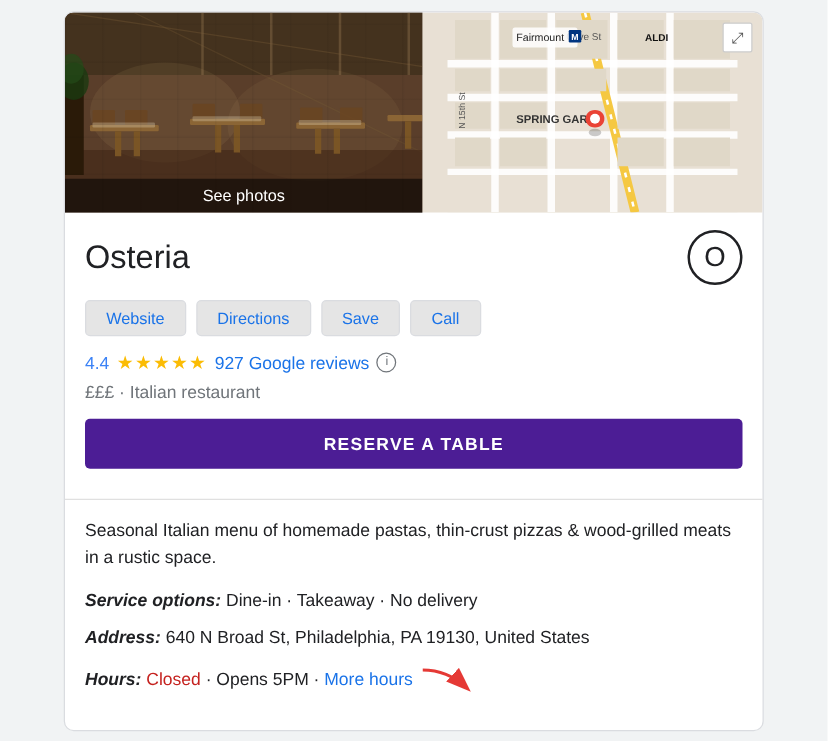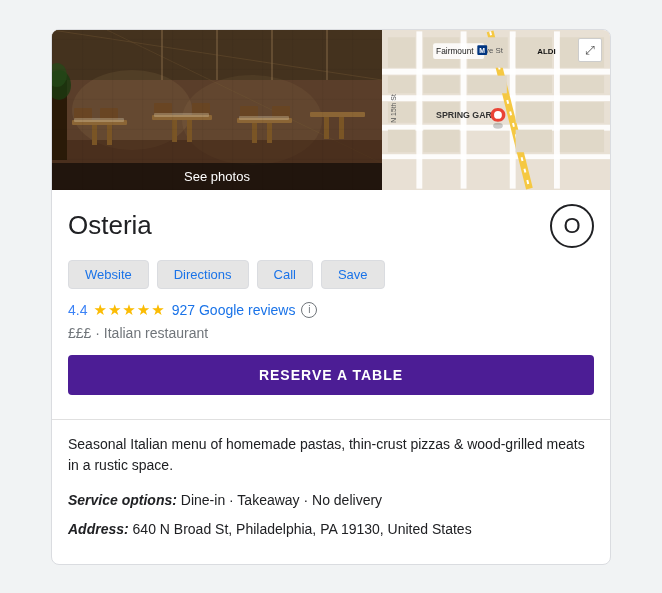--- a/index.html
+++ b/index.html
@@ -17,21 +17,21 @@
       border: 1px solid #dadce0;
       border-radius: 8px;
       overflow: hidden;
     }
     .media-row {
       display: flex;
       height: 160px;
       position: relative;
     }
     .photo-section {
-      width: 330px;
+      width: 286px;
       position: relative;
       background: #444;
       overflow: hidden;
       flex-shrink: 0;
     }
     .restaurant-photo {
       width: 100%;
       height: 100%;
       background: linear-gradient(135deg, #6b4c2a 0%, #8b6840 20%, #5a3e2a 40%, #7a5535 60%, #4a3020 80%, #3a2515 100%);
       position: relative;
@@ -337,22 +337,22 @@
     <div class="title-row">
       <h1 class="place-title">Osteria</h1>
       <div class="logo-circle">
         <span>O</span>
       </div>
     </div>
 
     <div class="action-buttons">
       <button class="action-btn">Website</button>
       <button class="action-btn">Directions</button>
+      <button class="action-btn">Save</button>
       <button class="action-btn">Call</button>
-      <button class="action-btn">Save</button>
     </div>
 
     <div class="rating-row">
       <span class="rating-num">4.4</span>
       <span class="stars">★★★★★</span>
       <a class="reviews-link">927 Google reviews</a>
       <span class="info-icon">i</span>
     </div>
 
     <div class="category-row">
@@ -373,14 +373,30 @@
       <span class="detail-label">Service options:</span>
       <span> Dine-in · Takeaway · No delivery</span>
     </div>
 
 
     <div class="detail-row">
       <span class="detail-label">Address:</span>
       <span> 640 N Broad St, Philadelphia, PA 19130, United States</span>
     </div>
 
+    <div class="detail-row">
+      <span class="detail-label">Hours:</span>
+      <span> </span>
+      <span class="closed-text">Closed</span>
+      <span> · Opens 5PM · </span>
+      <a class="hours-link">More hours</a>
+      
+      <svg width="60" height="32" style="display:inline-block;vertical-align:middle;margin-left:4px;">
+        <path d="M 0 8 Q 20 8 35 22" stroke="#e53935" stroke-width="2.5" fill="none" marker-end="url(#arrowhead)"></path>
+        <defs>
+          <marker id="arrowhead" markerWidth="8" markerHeight="8" refX="6" refY="3" orient="auto">
+            <path d="M0,0 L0,6 L8,3 z" fill="#e53935"></path>
+          </marker>
+        </defs>
+      </svg>
+    </div>
   </div>
 </div>
 
 </body></html>

